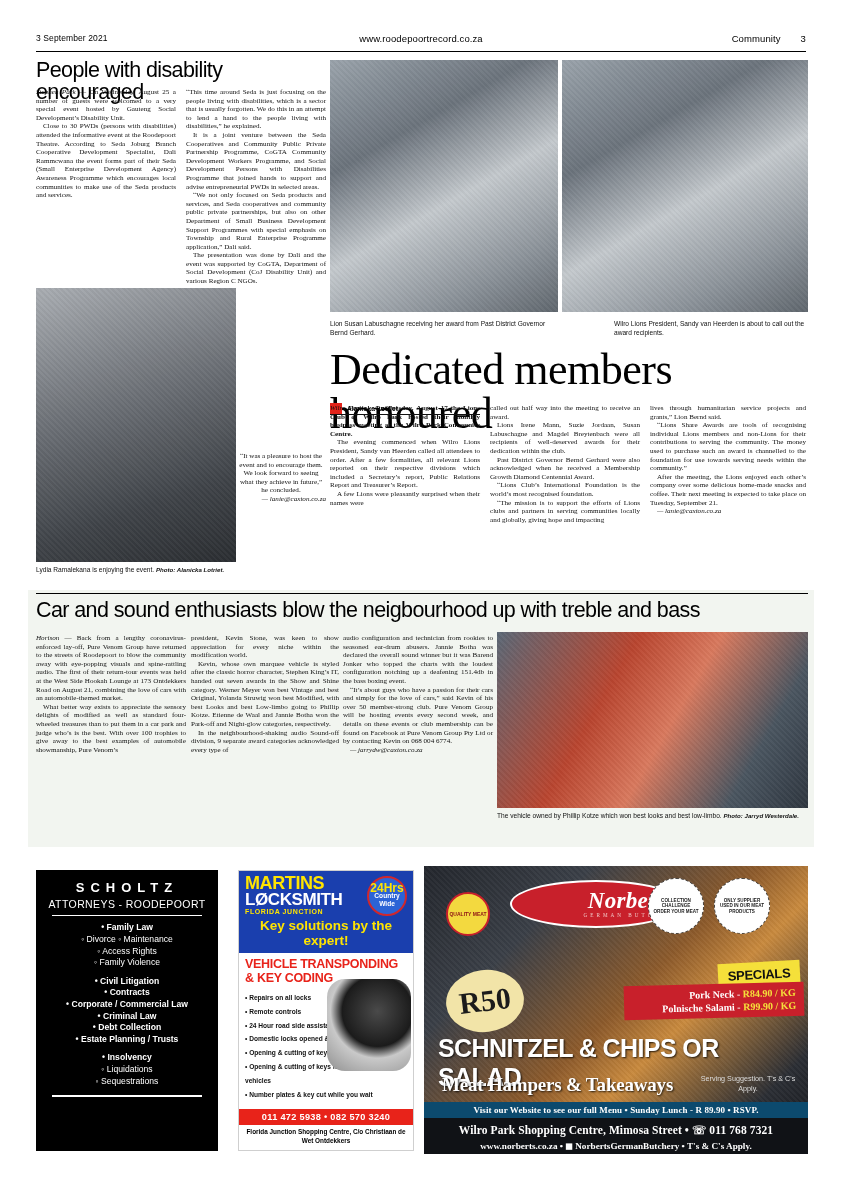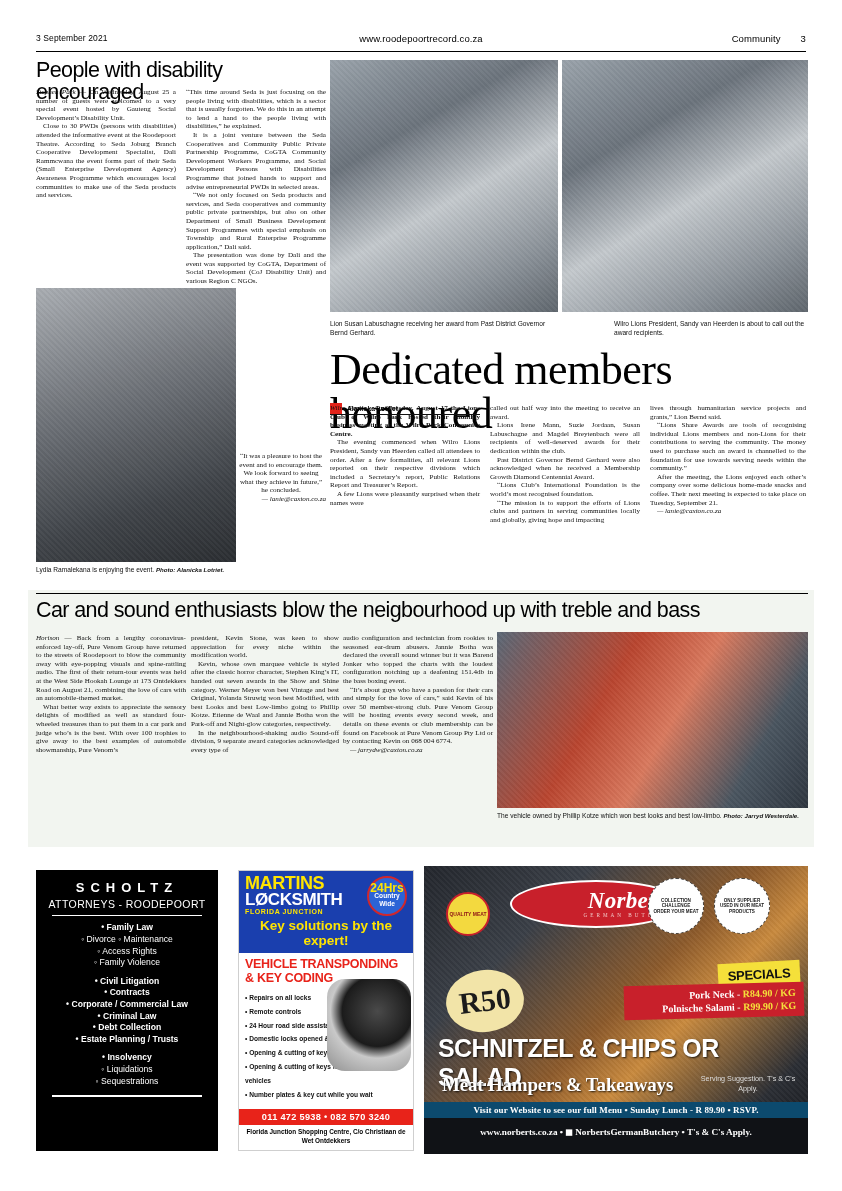--- a/index.html
+++ b/index.html
@@ -435,17 +435,18 @@
       </div>
     </div>
 
     <div class="nb-schnitzel">SCHNITZEL &amp; CHIPS OR SALAD</div>
     <div class="nb-hampers">Meat Hampers &amp; Takeaways</div>
     <div class="nb-serving">Serving Suggestion. T's &amp; C's Apply.</div>
 
     <div class="nb-strip">Visit our Website to see our full Menu • Sunday Lunch - R 89.90 • RSVP.</div>
 
     <div class="nb-footer">
+      <div class="nb-f1">Wilro Park Shopping Centre, Mimosa Street  •  ☏ 011 768 7321</div>
       <div class="nb-f2">www.norberts.co.za  •  ◼ NorbertsGermanButchery  •  T's &amp; C's Apply.</div>
     </div>
   </div>
 
 </div>
 
 </body></html>

